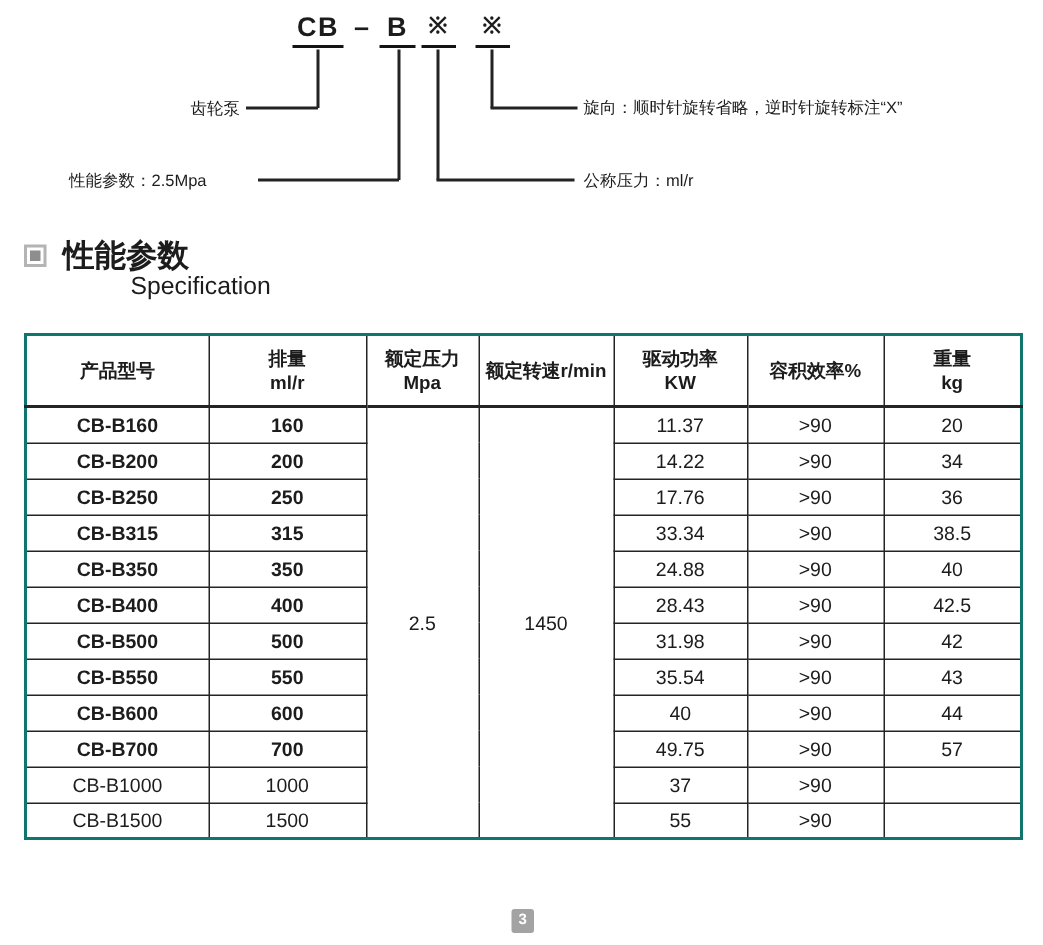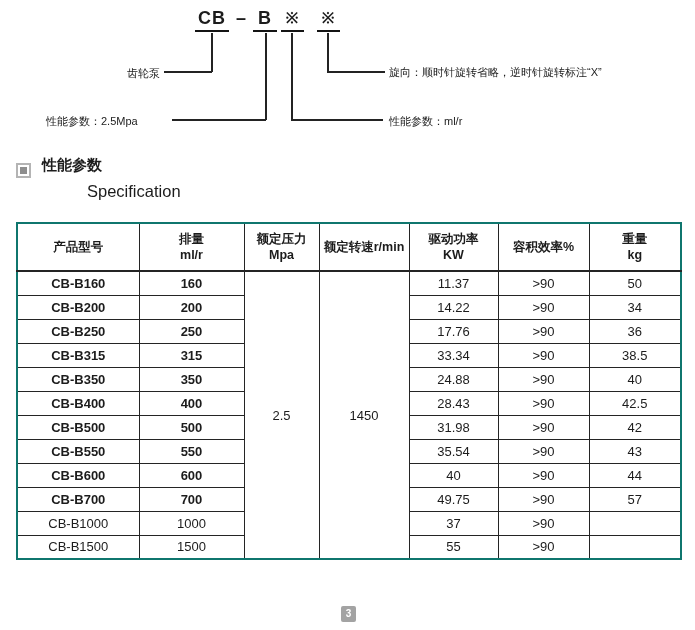--- a/index.html
+++ b/index.html
@@ -5,21 +5,21 @@
   html,body{margin:0;padding:0;background:#ffffff;}
   body{width:695px;height:630px;position:relative;font-family:"Liberation Sans",sans-serif;color:#1c1c1c;}
   
   .seg{position:absolute;top:8px;font-size:18px;font-weight:bold;text-align:center;letter-spacing:1px;line-height:20px;}
   .seg.u{border-bottom:2.5px solid #141414;padding-bottom:2px;}
   .cline{position:absolute;background:#232323;}
   .lbl{position:absolute;font-size:11px;font-weight:normal;white-space:nowrap;line-height:14px;}
   
   .bullet{position:absolute;left:16px;top:163px;width:11px;height:11px;border:2px solid #b4b4b4;background:#fff;}
   .bullet .inner{position:absolute;left:2px;top:2px;width:7px;height:7px;background:#8e8e8e;}
-  .sec-zh{position:absolute;left:42px;top:156px;font-size:15px;font-weight:bold;}
+  .sec-zh{position:absolute;left:42px;top:156px;font-size:21px;font-weight:bold;}
   .sec-en{position:absolute;left:42px;top:182px;font-size:16.5px;margin-left:45px;}
   
   .spec-table{position:absolute;left:16px;top:222px;border-collapse:collapse;table-layout:fixed;width:664px;}
   .spec-table th,.spec-table td{border:1px solid #242424;text-align:center;vertical-align:middle;padding:0;font-size:13px;overflow:hidden;}
   .spec-table{border:2px solid #0f766e;}
   .spec-table thead th{height:46px;font-weight:bold;font-size:12.5px;white-space:pre-line;line-height:16px;border-bottom:2px solid #242424;}
   .spec-table tbody tr{height:24px;}
   .spec-table td.b{font-weight:bold;}
   
   .page-badge{position:absolute;left:341px;top:606px;width:15px;height:16px;background:#a3a3a3;border-radius:2px;color:#ffffff;font-size:10px;font-weight:bold;text-align:center;line-height:16px;}
@@ -41,21 +41,21 @@
     <div class="cline" style="left:291px;top:33px;width:1.5px;height:87px;"></div>
     <div class="cline" style="left:327px;top:33px;width:1.5px;height:39px;"></div>
 
     <div class="cline" style="left:164px;top:71px;width:48px;height:1.5px;"></div>
     <div class="cline" style="left:172px;top:119px;width:94px;height:1.5px;"></div>
     <div class="cline" style="left:291px;top:119px;width:92px;height:1.5px;"></div>
     <div class="cline" style="left:327px;top:71px;width:58px;height:1.5px;"></div>
 
     <span class="lbl" style="left:108px;top:66px;width:52px;text-align:right;">齿轮泵</span>
     <span class="lbl" style="left:46px;top:114px;">性能参数：2.5Mpa</span>
-    <span class="lbl" style="left:389px;top:114px;">性能参数：ml/r</span>
+    <span class="lbl" style="left:389px;top:114px;">公称压力：ml/r</span>
     <span class="lbl" style="left:389px;top:65px;">旋向：顺时针旋转省略，逆时针旋转标注“X”</span>
   </div>
 
   <div class="bullet">
       <div class="inner"></div>
     </div>
   <div class="sec-zh">性能参数</div>
   <div class="sec-en">Specification</div>
 
   <table class="spec-table">
@@ -83,21 +83,21 @@
       </tr>
     </thead>
     <tbody>
       <tr>
         <td class="b">CB-B160</td>
         <td class="b">160</td>
         <td rowspan="12">2.5</td>
         <td rowspan="12">1450</td>
         <td>11.37</td>
         <td>&gt;90</td>
-        <td>50</td>
+        <td>20</td>
       </tr>
       <tr>
         <td class="b">CB-B200</td>
         <td class="b">200</td>
         <td>14.22</td>
         <td>&gt;90</td>
         <td>34</td>
       </tr>
       <tr>
         <td class="b">CB-B250</td>

